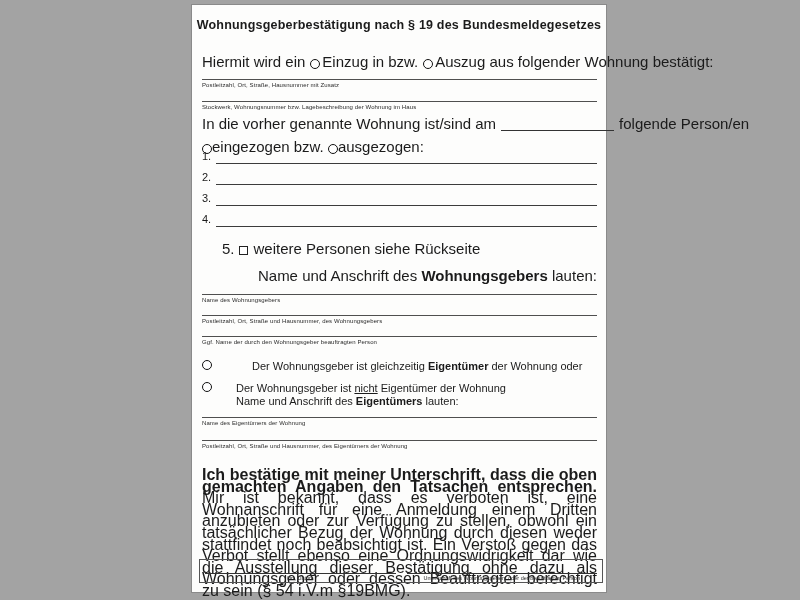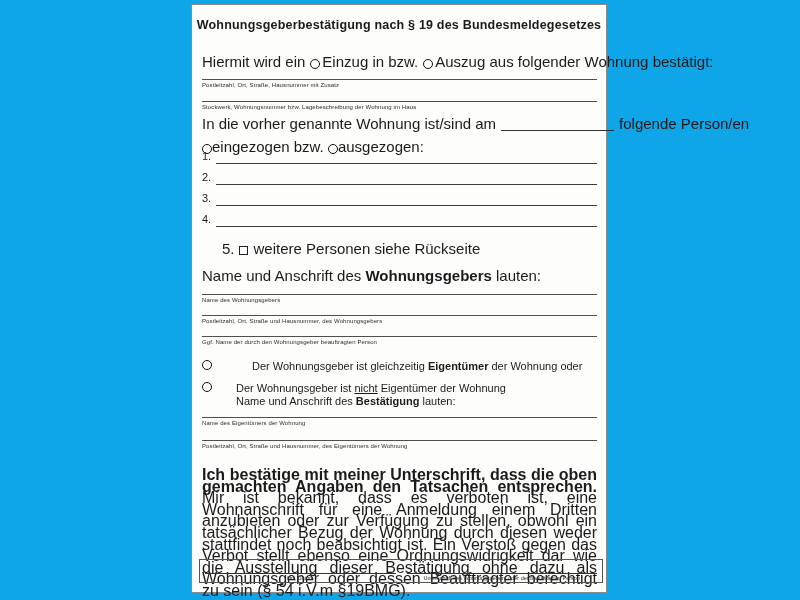--- a/index.html
+++ b/index.html
@@ -6,21 +6,21 @@
   html,body { width:800px; height:600px; }
   body {
     font-family: "Liberation Sans", sans-serif;
     background:#f2f2f0;
     color:#1b1b1b;
     overflow:hidden;
   }
   .canvas {
     position:relative;
     width:800px; height:600px;
-    background:#0ea5e9;
+    background:#a3a3a3;
   }
   .paper {
     position:absolute;
     left:191px; top:4px;
     width:416px; height:589px;
     background:#fdfdfc;
     border:1px solid #8a8a8a;
   }
   .title {
     position:absolute; top:13px; left:0; right:0;
@@ -157,21 +157,21 @@
     </div>
     <div class="person-row" style="top:208px;">
       <span class="person-num">4.</span>
       <span class="person-line"></span>
     </div>
 
     <div class="row" style="top:235px;margin-left:20px;">
       <span>5.</span><span class="checkbox"></span><span>weitere Personen siehe Rückseite</span>
     </div>
 
-    <div class="row" style="top:262px;">
+    <div class="row" style="top:262px;text-align:right;">
       <span>Name und Anschrift des </span><span class="b">Wohnungsgebers</span><span> lauten:</span>
     </div>
 
     <div class="field" style="top:289px;">
       <div class="field-label">Name des Wohnungsgebers</div>
     </div>
     <div class="field" style="top:310px;">
       <div class="field-label">Postleitzahl, Ort, Straße und Hausnummer, des Wohnungsgebers</div>
     </div>
     <div class="field" style="top:331px;">
@@ -180,21 +180,21 @@
 
     <div class="owner-option" style="top:355px;gap:16px;">
       <span class="radio"></span>
       <span class="owner-text"><span>Der Wohnungsgeber ist gleichzeitig </span><span class="b">Eigentümer</span><span> der Wohnung oder</span></span>
     </div>
 
     <div class="owner-option" style="top:377px;">
       <span class="radio"></span>
       <span class="owner-text">
         <span style="display:block;"><span>Der Wohnungsgeber ist </span><span class="u">nicht</span><span> Eigentümer der Wohnung</span></span>
-        <span style="display:block;"><span>Name und Anschrift des </span><span class="b">Bestätigung</span><span> lauten:</span></span>
+        <span style="display:block;"><span>Name und Anschrift des </span><span class="b">Eigentümers</span><span> lauten:</span></span>
       </span>
     </div>
 
     <div class="field" style="top:412px;">
       <div class="field-label">Name des Eigentümers der Wohnung</div>
     </div>
     <div class="field" style="top:435px;">
       <div class="field-label">Postleitzahl, Ort, Straße und Hausnummer, des Eigentümers der Wohnung</div>
     </div>
 

